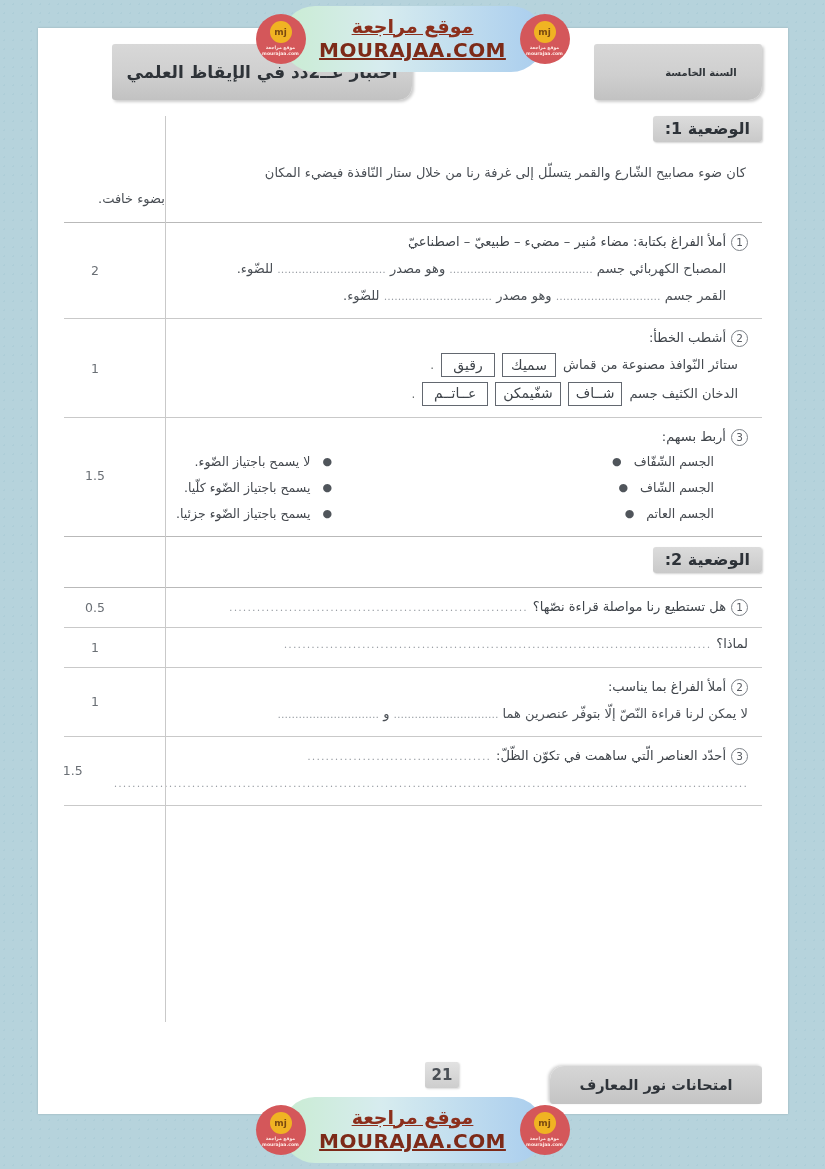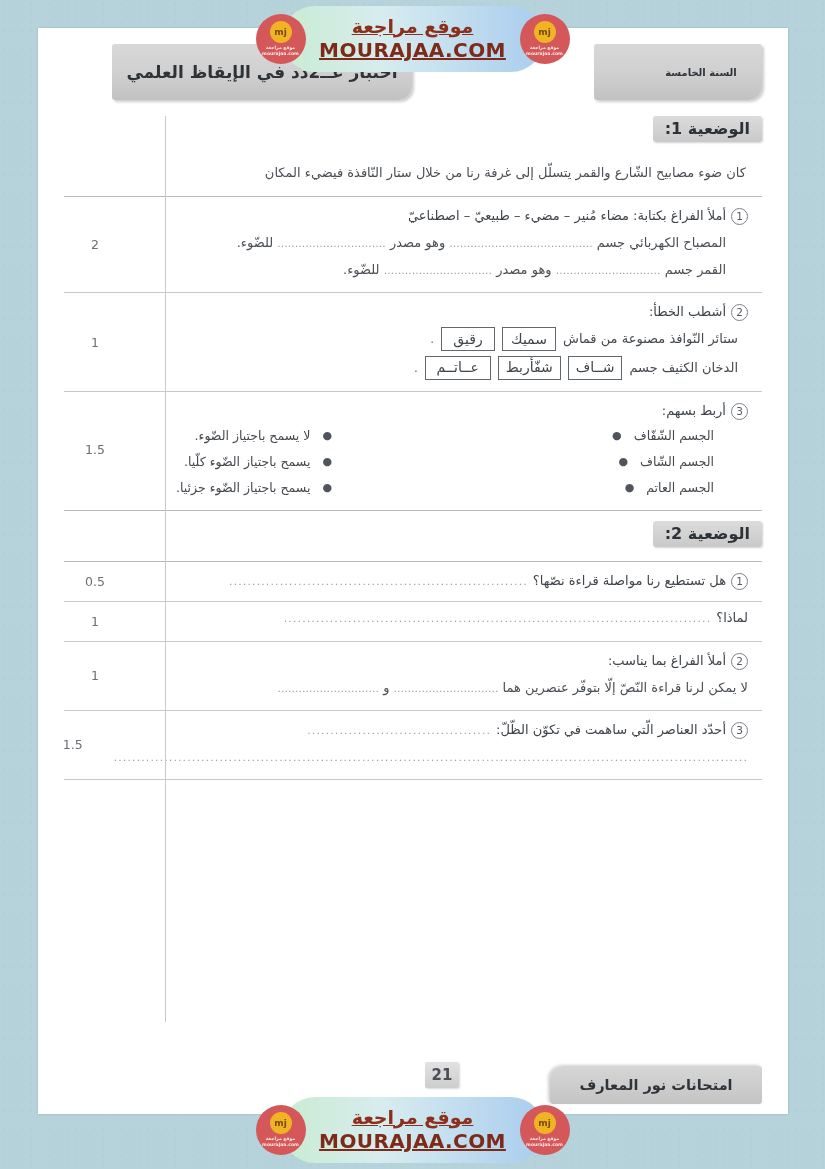--- a/index.html
+++ b/index.html
@@ -296,20 +296,21 @@
       </div>
     </div>
 
     <div class="sheet">
       <div class="vrule"></div>
 
       <div>
         <div class="sit-head">الوضعية 1:</div>
         <div class="situation-intro">
           <span>كان ضوء مصابيح الشّارع والقمر يتسلّل إلى غرفة رنا من خلال ستار النّافذة فيضيء المكان</span>
+          <span class="tail">بضوء خافت.</span>
         </div>
 
         
         <div class="qrow first">
           <div class="q-marks">2</div>
           <div class="q-body">
             <div class="q-line">
               <span class="qnum">1</span>
               <span class="q-prompt">أملأ الفراغ بكتابة: مضاء مُنير – مضيء – طبيعيّ – اصطناعيّ</span>
             </div>
@@ -340,21 +341,21 @@
             </div>
             <div class="box-line">
               <span>ستائر النّوافذ مصنوعة من قماش</span>
               <span class="wbox">سميك</span>
               <span class="wbox">رقيق</span>
               <span class="dot-end">.</span>
             </div>
             <div class="box-line">
               <span>الدخان الكثيف جسم</span>
               <span class="wbox">شــاف</span>
-              <span class="wbox">شفّأربط</span>
+              <span class="wbox">شفّيمكن</span>
               <span class="wbox wide">عــاتــم</span>
               <span class="dot-end">.</span>
             </div>
           </div>
         </div>
 
         
         <div class="qrow">
           <div class="q-marks">1.5</div>
           <div class="q-body">

